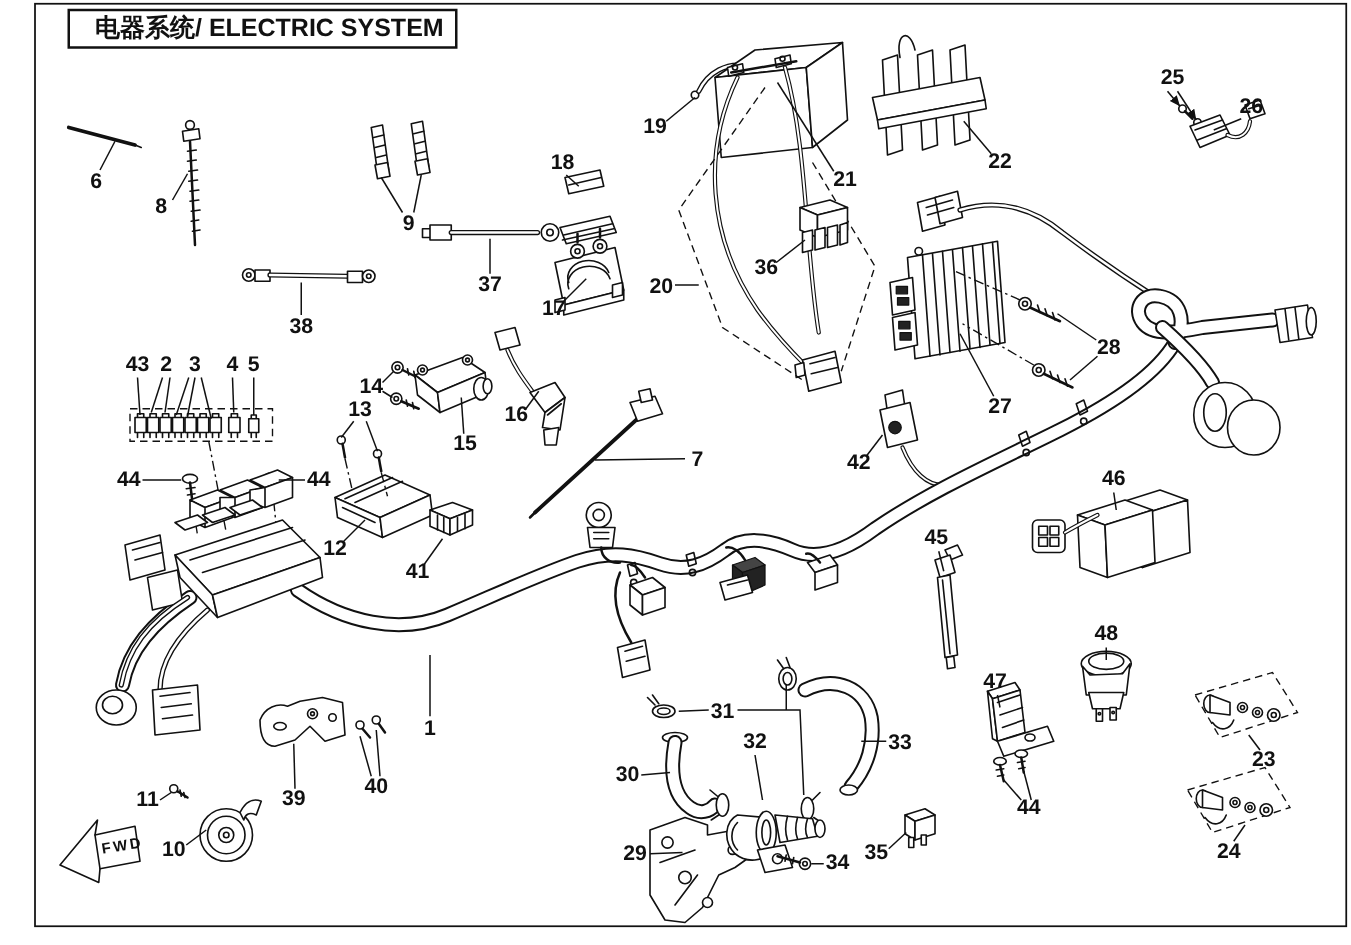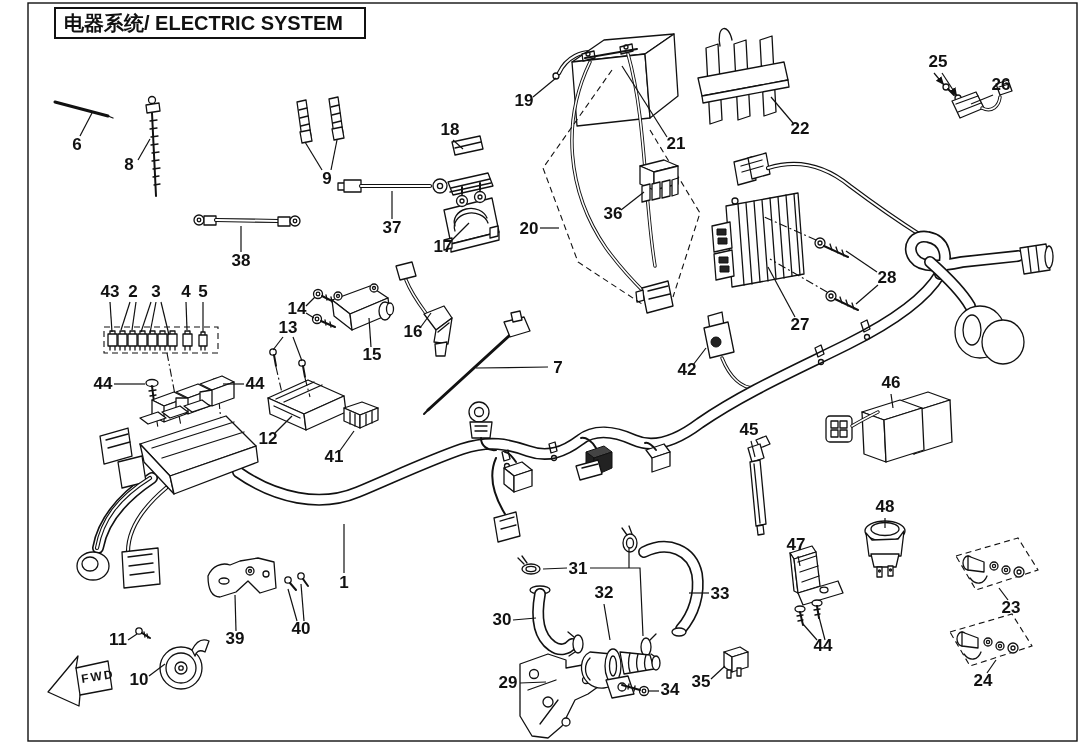--- a/index.html
+++ b/index.html
@@ -1,19 +1,19 @@
 <!DOCTYPE html>
 <html><head>
 <meta charset="utf-8">
 <style>
   html,body{margin:0;padding:0;background:#e8e8e8;}
   .page{position:relative;width:1081px;height:756px;background:#ffffff;margin:0 auto;
         font-family:"Liberation Sans",sans-serif;overflow:hidden;}
   .titlebox{position:absolute;left:54px;top:7px;width:312px;height:32px;border:2px solid #111;
-        box-sizing:border-box;line-height:29px;padding-left:8px;font-weight:bold;font-size:20px;
+        box-sizing:border-box;line-height:29px;padding-left:20px;font-weight:bold;font-size:20px;
         color:#111;background:#fff;z-index:3;letter-spacing:0px;}
   svg{position:absolute;left:0;top:0;}
   .ln{fill:none;stroke:#111;stroke-width:1.3;stroke-linejoin:round;stroke-linecap:round}
   .fw{fill:#fff;stroke:#111;stroke-width:1.3;stroke-linejoin:round}
   .fg{fill:#444;stroke:#111;stroke-width:1;stroke-linejoin:round}
   .fk{fill:#222;stroke:#111;stroke-width:1;stroke-linejoin:round}
   .th2{fill:none;stroke:#111;stroke-width:2;stroke-linecap:round}
   .th3{fill:none;stroke:#111;stroke-width:3;stroke-linecap:round}
   .w4{fill:none;stroke:#111;stroke-width:4.2;stroke-linecap:round}
   .w3{fill:none;stroke:#111;stroke-width:3.4;stroke-linecap:round}

